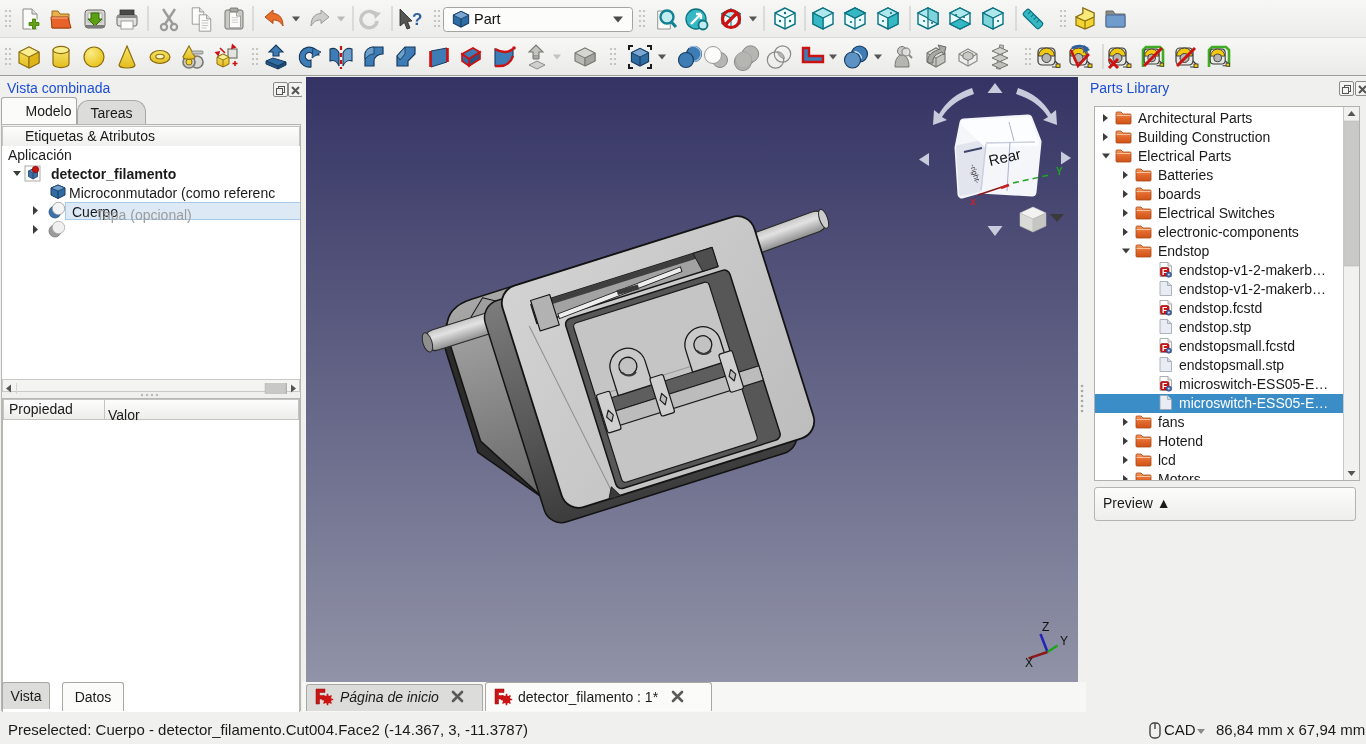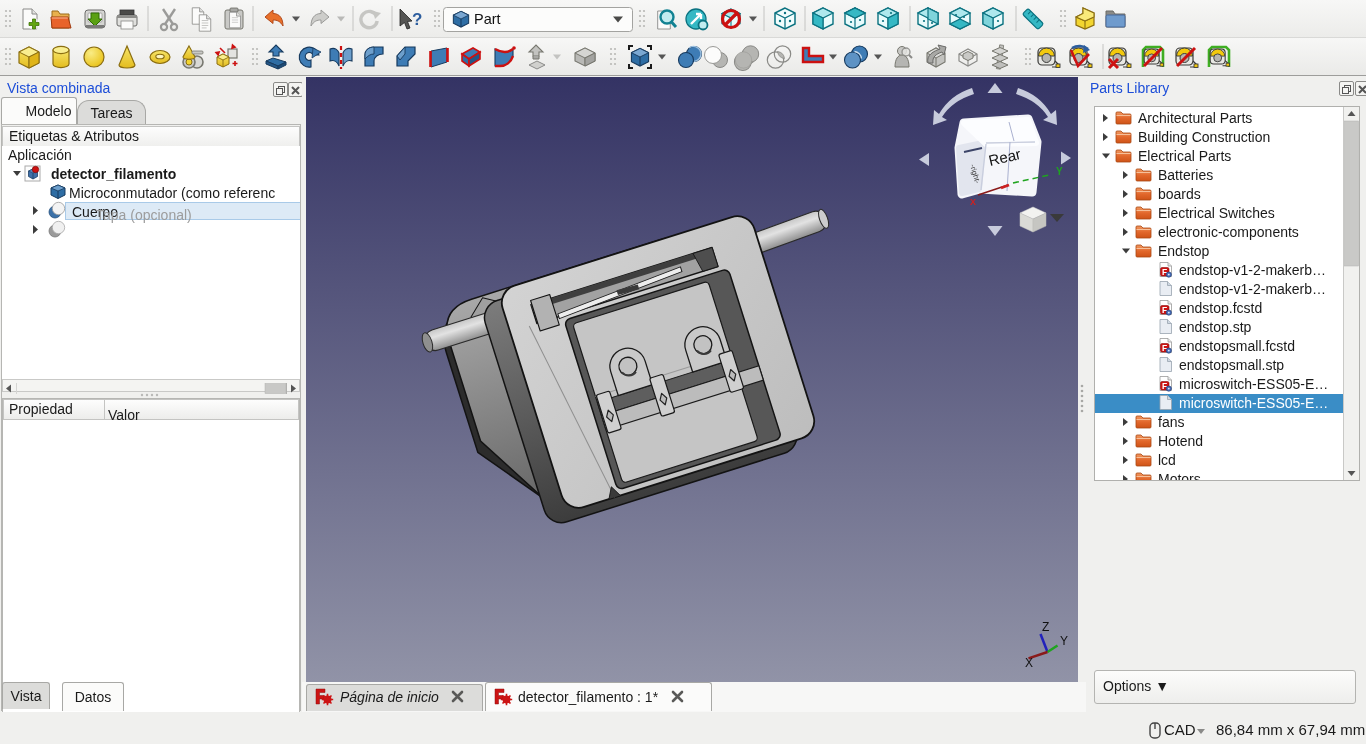--- a/index.html
+++ b/index.html
@@ -513,21 +513,21 @@
         <rect x="4.5" y="2.5" width="6" height="6" fill="none" stroke="#555"></rect>
         <rect x="2.5" y="4.5" width="6" height="6" fill="#f4f4f2" stroke="#555"></rect>
       </svg></div>
   <div class="winbtn" style="left:288px;top:6px;"><svg width="13" height="13">
         <path d="M3 3 L10 10 M10 3 L3 10" stroke="#555" stroke-width="2"></path>
       </svg></div>
   <div class="tab on" style="left:1px;top:21px;width:76px;height:27px;line-height:27px;padding-left:19px;">Modelo</div>
   <div class="tab off" style="left:77px;top:24px;width:69px;height:40px;line-height:24px;border-radius:12px;">Tareas</div>
 
   <div class="abs" style="left:1px;top:48px;width:300px;height:587px;border:1px solid #b6b6b3;background:#f0f0ee;"></div>
-  <div class="abs hdrbar" style="left:2px;top:50px;width:298px;height:24px;font-size:14px;padding-left:6px;line-height:19px;">Etiquetas &amp; Atributos</div>
+  <div class="abs hdrbar" style="left:2px;top:50px;width:298px;height:24px;font-size:14px;padding-left:22px;line-height:19px;">Etiquetas &amp; Atributos</div>
 
   <div class="abs" style="left:2px;top:70px;width:298px;height:233px;background:#ffffff;overflow:hidden;">
     <div class="treetxt" style="left:6px;top:1px;">Aplicación</div>
     <div class="sel1" style="left:63px;top:56px;width:236px;height:18px;"></div>
     <svg class="abs" style="left:0;top:0;" width="298" height="233">
       <path class="caret" d="M11 25 L19 25 L15 30 Z"></path>
       <path class="caret" d="M31 60 L36 64.5 L31 69 Z"></path>
       <path class="caret" d="M31 79 L36 83.5 L31 88 Z"></path>
       <g transform="translate(23,20)">
           <rect x="0" y="0" width="15" height="15" fill="#fdfdfd" stroke="#aaa"></rect>
@@ -826,34 +826,35 @@
       <text x="63" y="377">Motors</text>
     </svg>
     <div class="abs" style="left:248px;top:0;width:16px;height:373px;background:#f1f1ef;border-left:1px solid #c9c9c7;">
       <svg width="15" height="373">
           <path d="M3.5 9 L11.5 9 L7.5 4 Z" fill="#555"></path>
           <path d="M3.5 364 L11.5 364 L7.5 369 Z" fill="#555"></path>
           <rect x="0.5" y="14" width="14" height="145" fill="#c9c9c7" stroke="#b2b2b0" stroke-width="0.5"></rect>
         </svg>
     </div>
   </div>
-  <div class="btn17" style="left:8px;top:594px;width:262px;height:34px;padding:7px 0 0 8px;">Options ▼</div>
+  <div class="btn17" style="left:8px;top:411px;width:262px;height:34px;padding:7px 0 0 8px;">Preview ▲</div>
 </div>
 
 <svg class="abs" style="left:1078px;top:382px;position:absolute;" width="8" height="42">
     <g fill="#a8a8a5">
       <circle cx="4" cy="4" r="1.3"></circle>
       <circle cx="4" cy="9" r="1.3"></circle>
       <circle cx="4" cy="14" r="1.3"></circle>
       <circle cx="4" cy="19" r="1.3"></circle>
       <circle cx="4" cy="24" r="1.3"></circle>
       <circle cx="4" cy="29" r="1.3"></circle>
     </g>
   </svg>
 <div id="sbar">
+  <div class="abs" style="left:8px;top:9px;">Preselected: Cuerpo - detector_filamento.Cut004.Face2 (-14.367, 3, -11.3787)</div>
   <svg class="abs" style="left:1149px;top:10px;" width="60" height="18">
       <rect x="1" y="1" width="10" height="15" rx="4" fill="none" stroke="#444" stroke-width="1.4"></rect>
       <path d="M6 1 L6 7" stroke="#444" stroke-width="1.4"></path>
       <path d="M48 7 L56 7 L52 12 Z" fill="#8a8a88"></path>
     </svg>
   <div class="abs" style="left:1164px;top:9px;">CAD</div>
   <div class="abs" style="left:1216px;top:9px;">86,84 mm x 67,94 mm</div>
 </div>
 
 </body></html>

